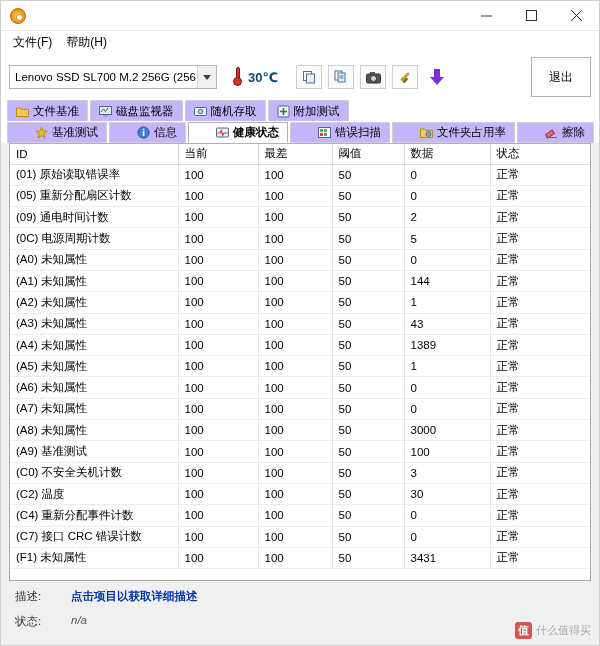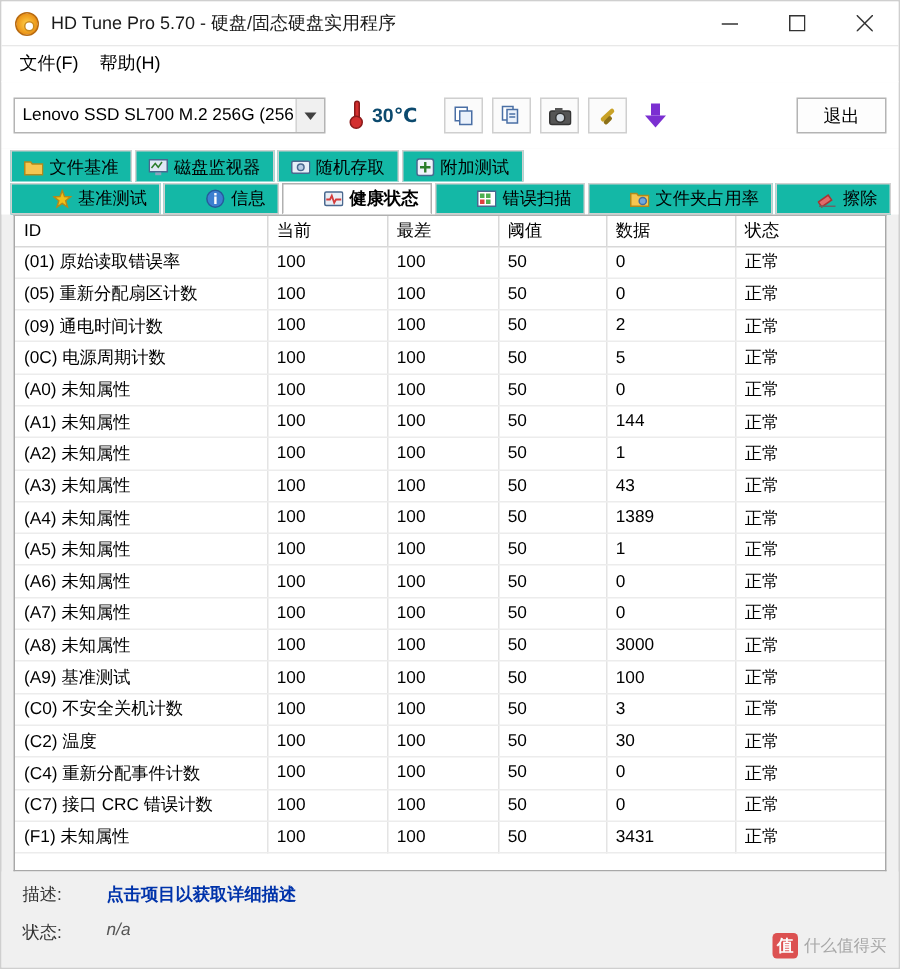--- a/index.html
+++ b/index.html
@@ -89,33 +89,33 @@
     background:#d32f2f; border:1px solid #8a1a1a; border-radius:50%;
   }
   .temp-text { font-size:13px; font-weight:bold; color:#0c4a6e; }
   .tool-icons { display:flex; align-items:center; margin-left:18px; gap:6px; }
   .ticon {
     width:26px; height:24px; border:1px solid #cfcfcf; background:#fbfbfb;
     display:flex; align-items:center; justify-content:center;
   }
   .ticon.plain { border-color:transparent; background:transparent; }
   .exit-btn {
-    margin-left:auto; width:60px; height:24px; border:1px solid #b4b4b4;
+    margin-left:auto; width:60px; height:40px; border:1px solid #b4b4b4;
     background:#fdfdfd; font-size:12px; display:flex; align-items:center;
     justify-content:center; color:#000;
   }
   
   .tabsarea {
     background:#ffffff; padding:0 6px; flex:0 0 auto;
   }
   .tabrow { display:flex; align-items:flex-end; height:22px; }
   .tab {
     display:flex; align-items:center; gap:4px;
     height:21px; padding:0 8px; font-size:11.5px;
-    border:1px solid #d0d0d0; border-bottom:none; background:#14b8a6;
+    border:1px solid #d0d0d0; border-bottom:none; background:#c4b5fd;
     margin-right:2px; color:#000; white-space:nowrap;
   }
   .tab.active { background:#ffffff; border-color:#b0b0b0; font-weight:bold; }
   .tabrow.row2 .tab { border-bottom:1px solid #d0d0d0;padding-left:27px; }
   .tabrow.row2 .tab.active { border-bottom:1px solid #ffffff; }
   .tabicon { width:13px; height:13px; display:block; }
   
   .panel {
     flex:1 1 auto; margin:0 8px 0 8px; background:#ffffff;
     border:1px solid #a8a8a8; border-top:1px solid #b0b0b0;
@@ -163,21 +163,20 @@
 </style>
 </head>
 <body>
 
 <div class="window">
 
   <div class="titlebar">
     <div class="title-icon">
       <div class="disc"></div>
     </div>
-    <div class="title-text">HD Tune Pro 5.70 - 硬盘/固态硬盘实用程序</div>
     <div class="title-buttons">
       <div class="tbtn">
         <svg width="11" height="11" viewBox="0 0 11 11">
             <line x1="0" y1="6" x2="11" y2="6" stroke="#333" stroke-width="1"></line>
           </svg>
       </div>
       <div class="tbtn">
         <svg width="11" height="11" viewBox="0 0 11 11">
             <rect x="0.5" y="0.5" width="10" height="10" fill="none" stroke="#333" stroke-width="1"></rect>
           </svg>

